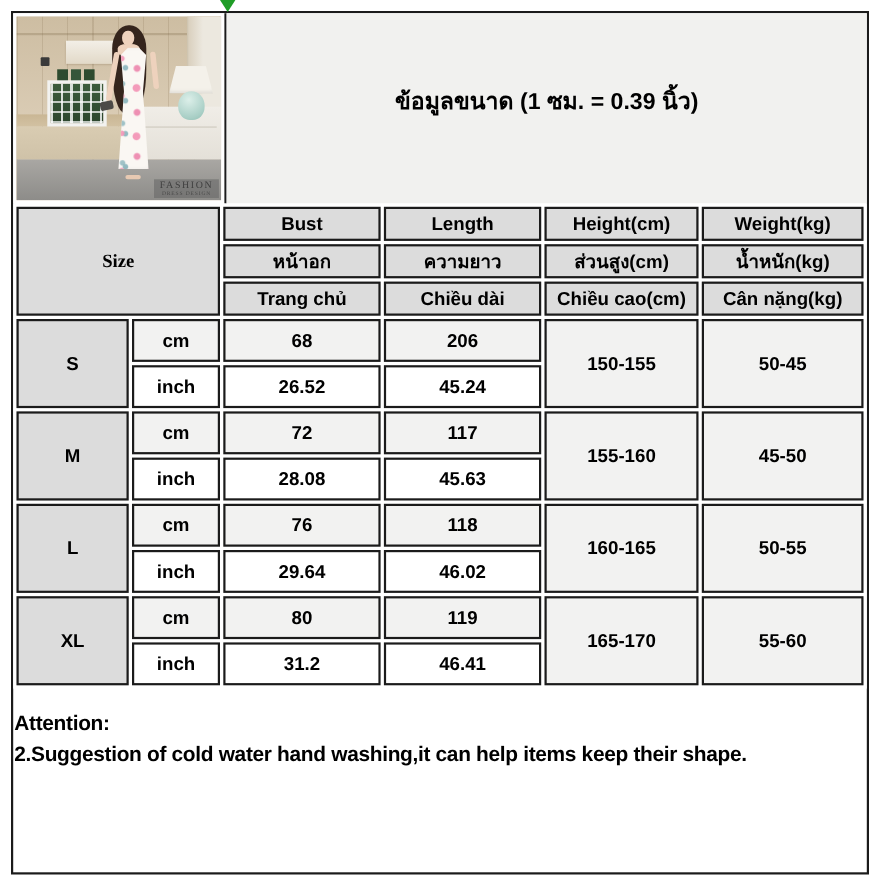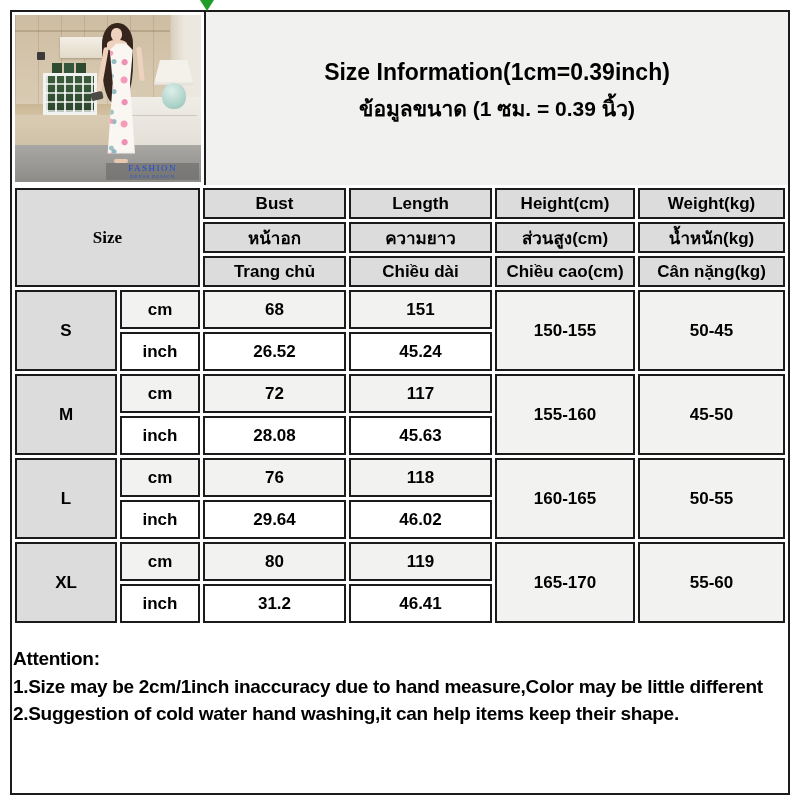--- a/index.html
+++ b/index.html
@@ -66,21 +66,21 @@
      box-shadow:inset -3px 0 4px rgba(0,0,0,.07);}
   .w-armL{position:absolute;left:45.5%;top:19%;width:5px;height:45px;background:#eed2bd;
      border-radius:3px;transform:rotate(10deg);}
   .w-armR{position:absolute;left:66%;top:19%;width:5px;height:34px;background:#eed2bd;
      border-radius:3px;transform:rotate(-6deg);}
   .w-clutch{position:absolute;left:41%;top:46%;width:12px;height:8px;background:#4c4a47;
      border-radius:2px;transform:rotate(-12deg);}
   .w-feet{position:absolute;left:53%;top:86%;width:14px;height:4px;background:#e7c9b2;
      border-radius:2px;}
   .watermark{position:absolute;right:2px;bottom:2px;background:rgba(100,100,100,.55);
-     color:#1d4ed8;text-align:center;padding:1px 22px;line-height:1.1;}
+     color:#404040;text-align:center;padding:1px 5px;line-height:1.1;}
   .wm1{font-family:"Liberation Serif",serif;font-size:9px;letter-spacing:1.5px;}
   .wm2{font-family:"Liberation Serif",serif;font-size:5px;letter-spacing:.8px;opacity:.85;}
 
   .title-panel{flex:1;background:#f1f1ef;display:flex;flex-direction:column;
      align-items:center;justify-content:center;gap:6px;padding-bottom:14px;box-sizing:border-box;}
   .t-en{font-size:23px;font-weight:bold;}
   .t-th{font-size:21px;font-weight:bold;}
   .t-vi{font-size:22px;font-weight:bold;}
 
   
@@ -138,21 +138,20 @@
           <div class="w-clutch"></div>
           <div class="w-feet"></div>
           <div class="watermark">
             <div class="wm1">FASHION</div>
             <div class="wm2">DRESS DESIGN</div>
           </div>
         </div>
       </div>
 
       <div class="title-panel">
-        <div class="t-en">Size Information(1cm=0.39inch)</div>
         <div class="t-th">ข้อมูลขนาด (1 ซม. = 0.39 นิ้ว)</div>
       </div>
     </div>
 
     <table class="size-table">
       <colgroup>
         <col style="width:102px">
           <col style="width:80px">
           <col style="width:143px">
         <col style="width:143px">
@@ -177,21 +176,21 @@
         <td class="hdr">Trang chủ</td>
         <td class="hdr">Chiều dài</td>
         <td class="hdr">Chiều cao(cm)</td>
         <td class="hdr">Cân nặng(kg)</td>
       </tr>
 
       <tr class="d">
         <td class="lab" rowspan="2">S</td>
         <td class="g">cm</td>
         <td class="g">68</td>
-        <td class="g">151</td>
+        <td class="g">206</td>
         <td class="g" rowspan="2">150-155</td>
         <td class="g" rowspan="2">50-45</td>
       </tr>
       <tr class="d">
         <td class="w">inch</td>
         <td class="w">26.52</td>
         <td class="w">45.24</td>
       </tr>
 
       <tr class="d">
@@ -233,19 +232,18 @@
       <tr class="d">
         <td class="w">inch</td>
         <td class="w">31.2</td>
         <td class="w">46.41</td>
       </tr>
     </tbody>
       </table>
 
     <div class="attention">
       <div>Attention:</div>
-      <div>1.Size may be 2cm/1inch inaccuracy due to hand measure,Color may be little different</div>
       <div>2.Suggestion of cold water hand washing,it can help items keep their shape.</div>
     </div>
 
   </div>
   <div class="green-flag"></div>
 </div>
 
 </body></html>

